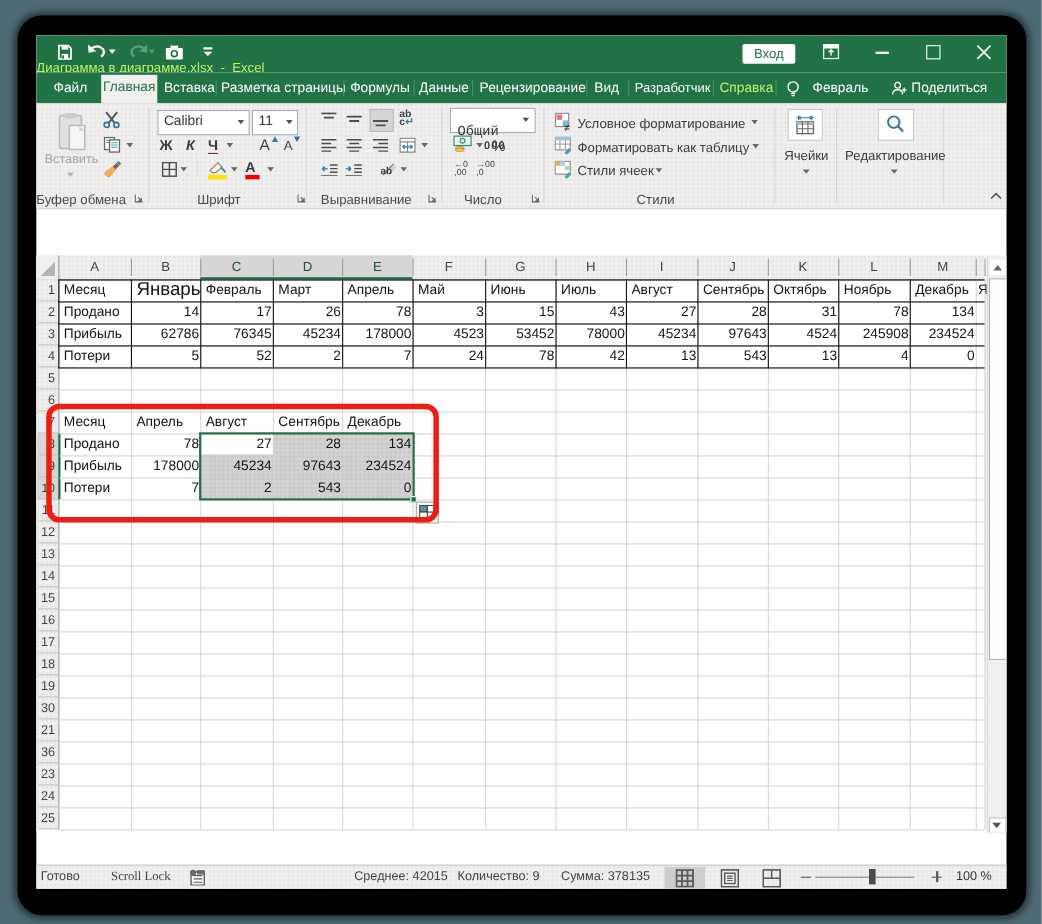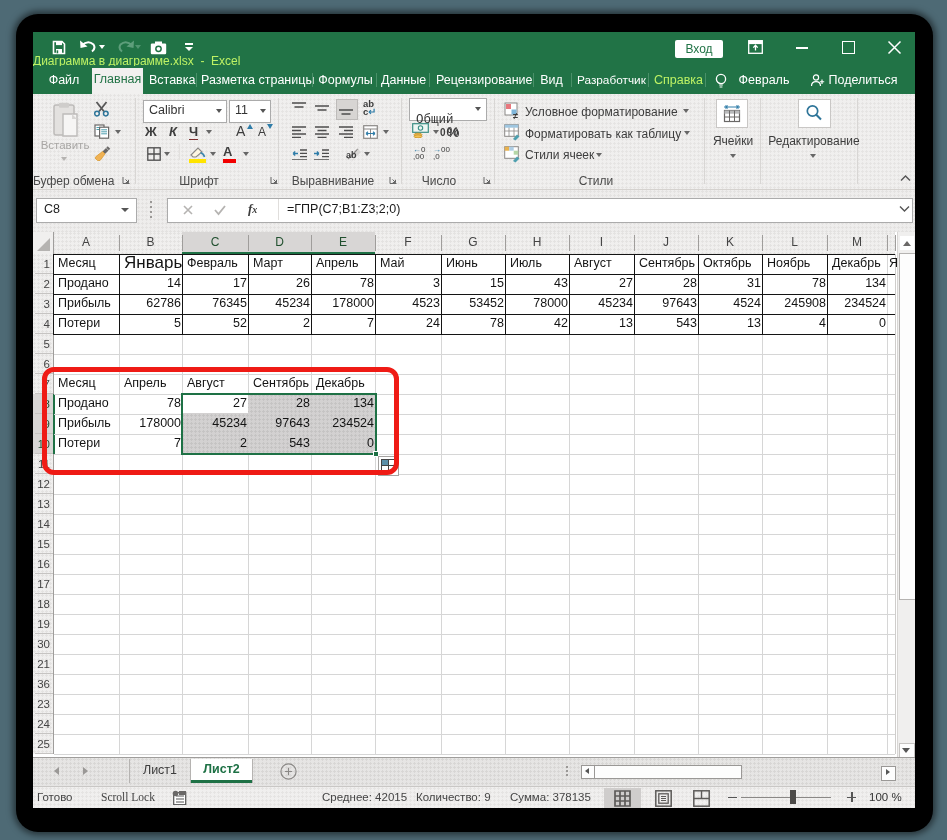--- a/index.html
+++ b/index.html
@@ -268,39 +268,20 @@
     <div class="abs" style="left:765px;top:5px;width:31px;height:27px;background:#fff;border:1px solid #c9c7c5;"></div>
     <svg class="abs" style="left:771px;top:9px" width="20" height="20" viewBox="0 0 20 20">
       <circle cx="8.5" cy="8" r="5.2" fill="none" stroke="#2e7599" stroke-width="1.7"></circle>
       <path d="M12.3 11.8 L17 16.5" stroke="#2e7599" stroke-width="2"></path>
     </svg>
     <div class="abs" style="left:824px;top:4px;width:1px;height:86px;background:#d8d6d4"></div>
     <div class="abs t" style="left:734px;top:40px;width:94px;text-align:center;font-size:12px;color:#3d3d3d;">Редактирование</div>
     <div class="abs" style="left:777px;top:60px;width:0;height:0;border-left:3.5px solid transparent;border-right:3.5px solid transparent;border-top:4px solid #666"></div>
     <svg class="abs" style="left:867px;top:80px" width="11" height="8" viewBox="0 0 11 8">
       <path d="M1 6.5 L5.5 2 L10 6.5" fill="none" stroke="#555" stroke-width="1.4"></path>
-    </svg>
-  </div>
-  <div class="abs fbar" id="fbar">
-    <div class="abs" style="left:3px;top:8px;width:99px;height:23px;background:#fff;border:1px solid #ababab;"></div>
-    <div class="abs t" style="left:11px;top:8px;font-size:12.5px;color:#222;line-height:23px;">C8</div>
-    <div class="abs" style="left:88px;top:18px;width:0;height:0;border-left:4px solid transparent;border-right:4px solid transparent;border-top:4.5px solid #555"></div>
-    <div class="abs" style="left:117px;top:11px;width:2px;height:2px;background:#9a9896;box-shadow:0 5px #9a9896,0 10px #9a9896,0 15px #9a9896"></div>
-    <div class="abs" style="left:134px;top:8px;width:744px;height:23px;background:#fff;border:1px solid #ababab;"></div>
-    <svg class="abs" style="left:149px;top:14px" width="12" height="12" viewBox="0 0 12 12">
-      <path d="M2 2 L10 10 M10 2 L2 10" stroke="#b5b3b1" stroke-width="1.6"></path>
-    </svg>
-    <svg class="abs" style="left:180px;top:14px" width="14" height="12" viewBox="0 0 14 12">
-      <path d="M2 6 L5.5 10 L12 2" fill="none" stroke="#b5b3b1" stroke-width="1.8"></path>
-    </svg>
-    <div class="abs t" style="left:215px;top:11px;font-size:13px;font-style:italic;font-weight:bold;color:#3d3d3d;font-family:'Liberation Serif',serif;">f<span style="font-size:10px">x</span></div>
-    <div class="abs" style="left:245px;top:9px;width:1px;height:21px;background:#e0deDC"></div>
-    <div class="abs t" style="left:254px;top:8px;font-size:12.5px;color:#1a1a1a;line-height:23px;">=ГПР(C7;B1:Z3;2;0)</div>
-    <svg class="abs" style="left:866px;top:15px" width="11" height="8" viewBox="0 0 11 8">
-      <path d="M1 1.5 L5.5 6 L10 1.5" fill="none" stroke="#555" stroke-width="1.4"></path>
     </svg>
   </div>
   <div class="abs sheet" id="sheet">
   <div class="abs" style="left:0;top:0;width:862px;height:22px;background:#f0efee;border-bottom:1px solid #9f9d9b;background-image:radial-gradient(circle at 1.5px 1.5px, rgba(90,85,80,0.08) 1px, transparent 1.3px);background-size:4px 4px;"></div>
   <div class="abs" style="left:0;top:0;width:20px;height:22px;background:#f0efee;border-right:1px solid #9f9d9b;"></div>
   <div class="abs" style="left:4px;top:6px;width:0;height:0;border-left:13px solid transparent;border-bottom:13px solid #b5b3b1;"></div>
   <div class="abs" style="left:149px;top:0;width:193px;height:22px;background:#d8d6d5;"></div>
   <div class="abs" style="left:149px;top:20px;width:193px;height:2px;background:#1e7145;"></div>
   <div class="abs t" style="left:20px;top:0;width:66px;text-align:center;line-height:21px;font-size:12px;color:#444;">A</div>
   <div class="abs" style="left:86px;top:3px;width:1px;height:16px;background:#9f9d9b;"></div>
@@ -524,40 +505,20 @@
       </svg>
   <div class="abs" style="left:9px;top:135px;width:347px;height:98px;border:5px solid #ef1b15;border-radius:12px;"></div>
   <div class="abs" style="left:864px;top:0;width:18px;height:525px;background:#f0efee;border-left:1px solid #d8d6d4;"></div>
   <div class="abs" style="left:866.5px;top:4px;width:14px;height:14px;background:#fff;"></div>
   <div class="abs" style="left:869.5px;top:9px;width:0;height:0;border-left:4px solid transparent;border-right:4px solid transparent;border-bottom:5px solid #6a6867;"></div>
   <div class="abs" style="left:866px;top:21px;width:15px;height:345px;background:#fdfdfd;border:1px solid #b5b3b1;"></div>
   <div class="abs" style="left:866px;top:511px;width:14px;height:13px;background:#fdfdfd;border:1px solid #c6c4c2;"></div>
   <div class="abs" style="left:869px;top:516px;width:0;height:0;border-left:4px solid transparent;border-right:4px solid transparent;border-top:5px solid #555;"></div>
   </div>
 
-  <div class="abs tabbar" id="tabbar">
-    <div class="abs" style="left:21px;top:9px;width:0;height:0;border-top:4.5px solid transparent;border-bottom:4.5px solid transparent;border-right:5.5px solid #9a9896;"></div>
-    <div class="abs" style="left:50px;top:9px;width:0;height:0;border-top:4.5px solid transparent;border-bottom:4.5px solid transparent;border-left:5.5px solid #9a9896;"></div>
-    <div class="abs" style="left:96px;top:1px;width:1px;height:24px;background:#b5b3b1;"></div>
-    <div class="abs t" style="left:97px;top:1px;width:60px;text-align:center;line-height:23px;font-size:12.5px;color:#3d3d3d;">Лист1</div>
-    <div class="abs" style="left:157px;top:1px;width:1px;height:24px;background:#b5b3b1;"></div>
-    <div class="abs" style="left:158px;top:1px;width:61px;height:21px;background:#fff;border-bottom:3px solid #1e7145;"></div>
-    <div class="abs t" style="left:158px;top:1px;width:61px;text-align:center;line-height:21px;font-size:12.5px;font-weight:bold;color:#1e7145;">Лист2</div>
-    <div class="abs" style="left:219px;top:1px;width:1px;height:24px;background:#b5b3b1;"></div>
-    <svg class="abs" style="left:247px;top:5px" width="17" height="17" viewBox="0 0 17 17">
-      <circle cx="8.5" cy="8.5" r="7.6" fill="none" stroke="#8a8886" stroke-width="1.2"></circle>
-      <path d="M8.5 4.8 V12.2 M4.8 8.5 H12.2" stroke="#8a8886" stroke-width="1.2"></path>
-    </svg>
-    <div class="abs" style="left:533px;top:8px;width:2px;height:2px;background:#9a9896;box-shadow:0 4px #9a9896,0 8px #9a9896"></div>
-    <div class="abs" style="left:548px;top:7px;width:12px;height:12px;background:#fdfdfd;border:1px solid #9a9896;"></div>
-    <div class="abs" style="left:551.5px;top:10px;width:0;height:0;border-top:3.5px solid transparent;border-bottom:3.5px solid transparent;border-right:4.5px solid #555;"></div>
-    <div class="abs" style="left:561px;top:7px;width:146px;height:12px;background:#fdfdfd;border:1px solid #9a9896;"></div>
-    <div class="abs" style="left:848px;top:8px;width:13px;height:13px;background:#fdfdfd;border:1px solid #9a9896;"></div>
-    <div class="abs" style="left:853px;top:11px;width:0;height:0;border-top:3.5px solid transparent;border-bottom:3.5px solid transparent;border-left:4.5px solid #555;"></div>
-  </div>
   <div class="abs statusbar" id="statusbar">
     <div class="abs t" style="left:4px;top:0;line-height:21px;font-size:11.5px;color:#444;">Готово</div>
     <div class="abs t" style="left:68px;top:0;line-height:21px;font-size:11.5px;color:#444;font-family:Liberation Serif, serif;">Scroll Lock</div>
     <svg class="abs" style="left:138px;top:3px" width="16" height="15" viewBox="0 0 16 15">
       <rect x="2.7" y="2.7" width="12" height="12" fill="#fff" stroke="#555" stroke-width="1.2"></rect>
       <path d="M5 6 H13 M5 9 H13 M5 12 H13" stroke="#555" stroke-width="1"></path>
       <circle cx="4.5" cy="3.5" r="2.8" fill="#6a6867"></circle>
       <rect x="8" y="1" width="7" height="4" fill="#6a6867"></rect>
     </svg>
     <div class="abs t" style="left:289px;top:0;line-height:21px;font-size:11.5px;color:#444;">Среднее: 42015</div>

